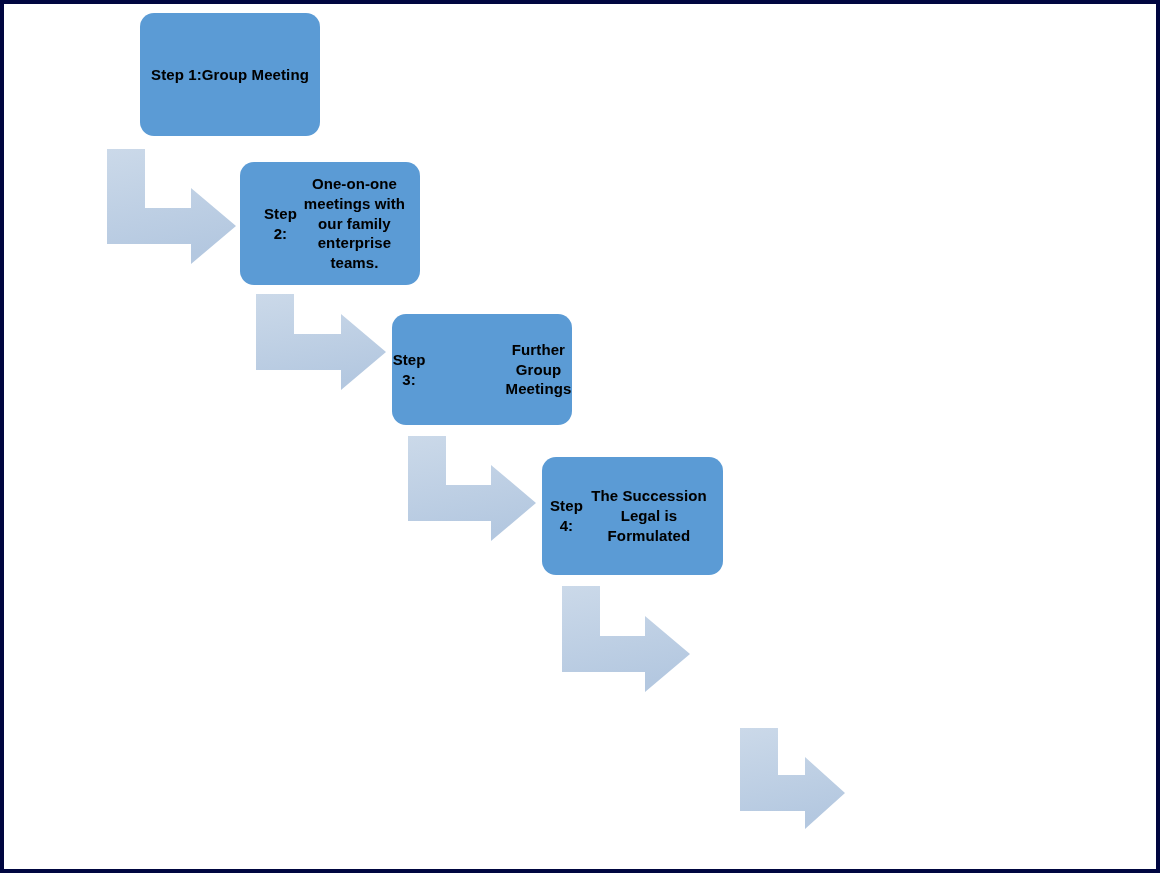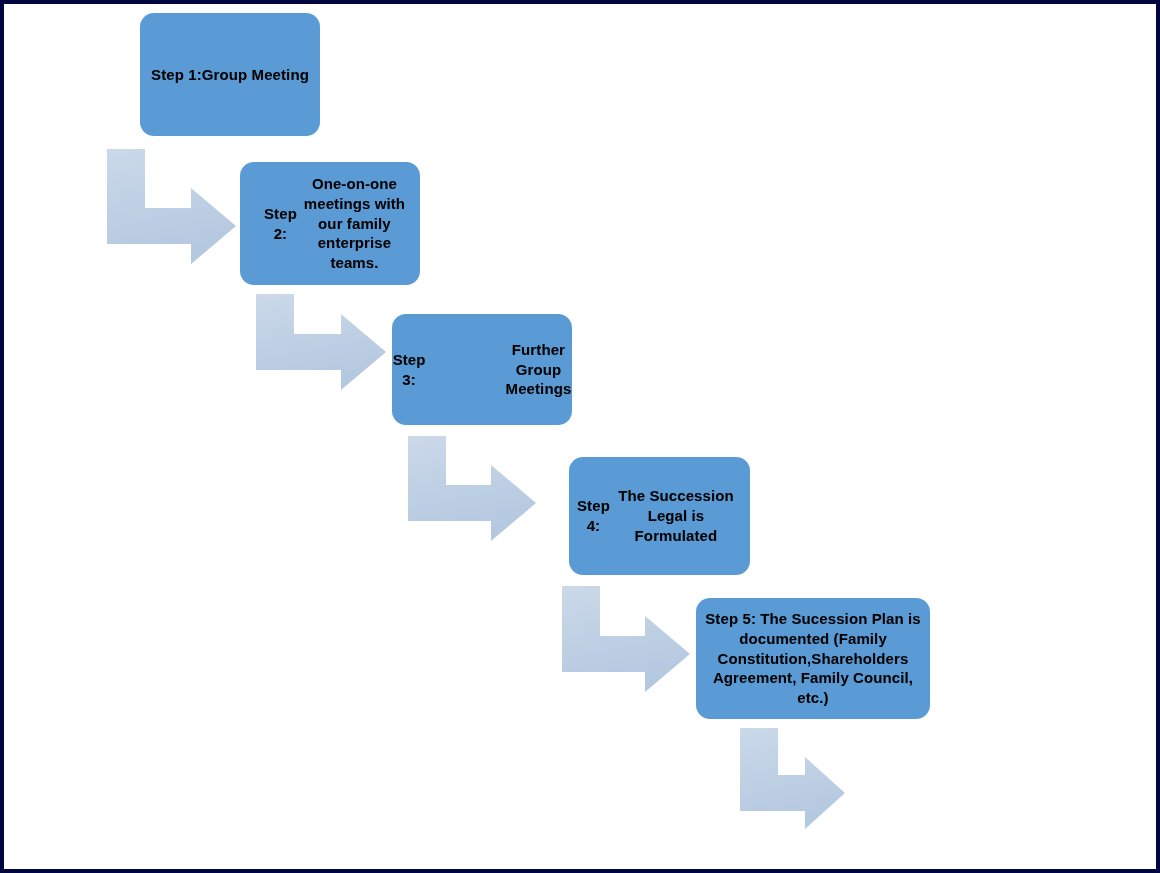--- a/index.html
+++ b/index.html
@@ -56,21 +56,21 @@
   }
   .gap-line {
     display: block;
     height: 0.42em;
   }
 
   
   #box-1 { left: 136px; top:   9px; width: 180px; height: 123px; font-size: 15px; }
   #box-2 { left: 236px; top: 158px; width: 180px; height: 123px; font-size: 15px; padding-left: 24px; }
   #box-3 { left: 388px; top: 310px; width: 180px; height: 111px; font-size: 15px; gap: 40px; }
-  #box-4 { left: 538px; top: 453px; width: 181px; height: 118px; font-size: 15px; margin-left: 27px; }
+  #box-4 { left: 538px; top: 453px; width: 181px; height: 118px; font-size: 15px; }
   #box-5 { left: 692px; top: 594px; width: 234px; height: 121px; font-size: 15px; }
   #box-6 { left: 845px; top: 737px; width: 181px; height: 124px; font-size: 15px; }
 </style>
 </head>
 <body>
 
 <div id="canvas">
   <div class="stage">
 
     <svg class="arrow-layer" viewBox="0 0 1160 873" width="1160" height="873" xmlns="http://www.w3.org/2000/svg">
@@ -109,19 +109,16 @@
       <span class="gap-line"></span>
       <span class="step-body">Further Group Meetings</span>
     </div>
 
     <div class="step-box" id="box-4">
       <span class="step-title">Step 4:</span>
       <span class="gap-line"></span>
       <span class="step-body">The Succession Legal is Formulated</span>
     </div>
 
-    <div class="step-box" id="box-5">
-      <span class="step-title">Step 5: The Sucession Plan is documented (Family Constitution,Shareholders Agreement, Family Council, etc.)</span>
-    </div>
 
 
   </div>
 </div>
 
 </body></html>

